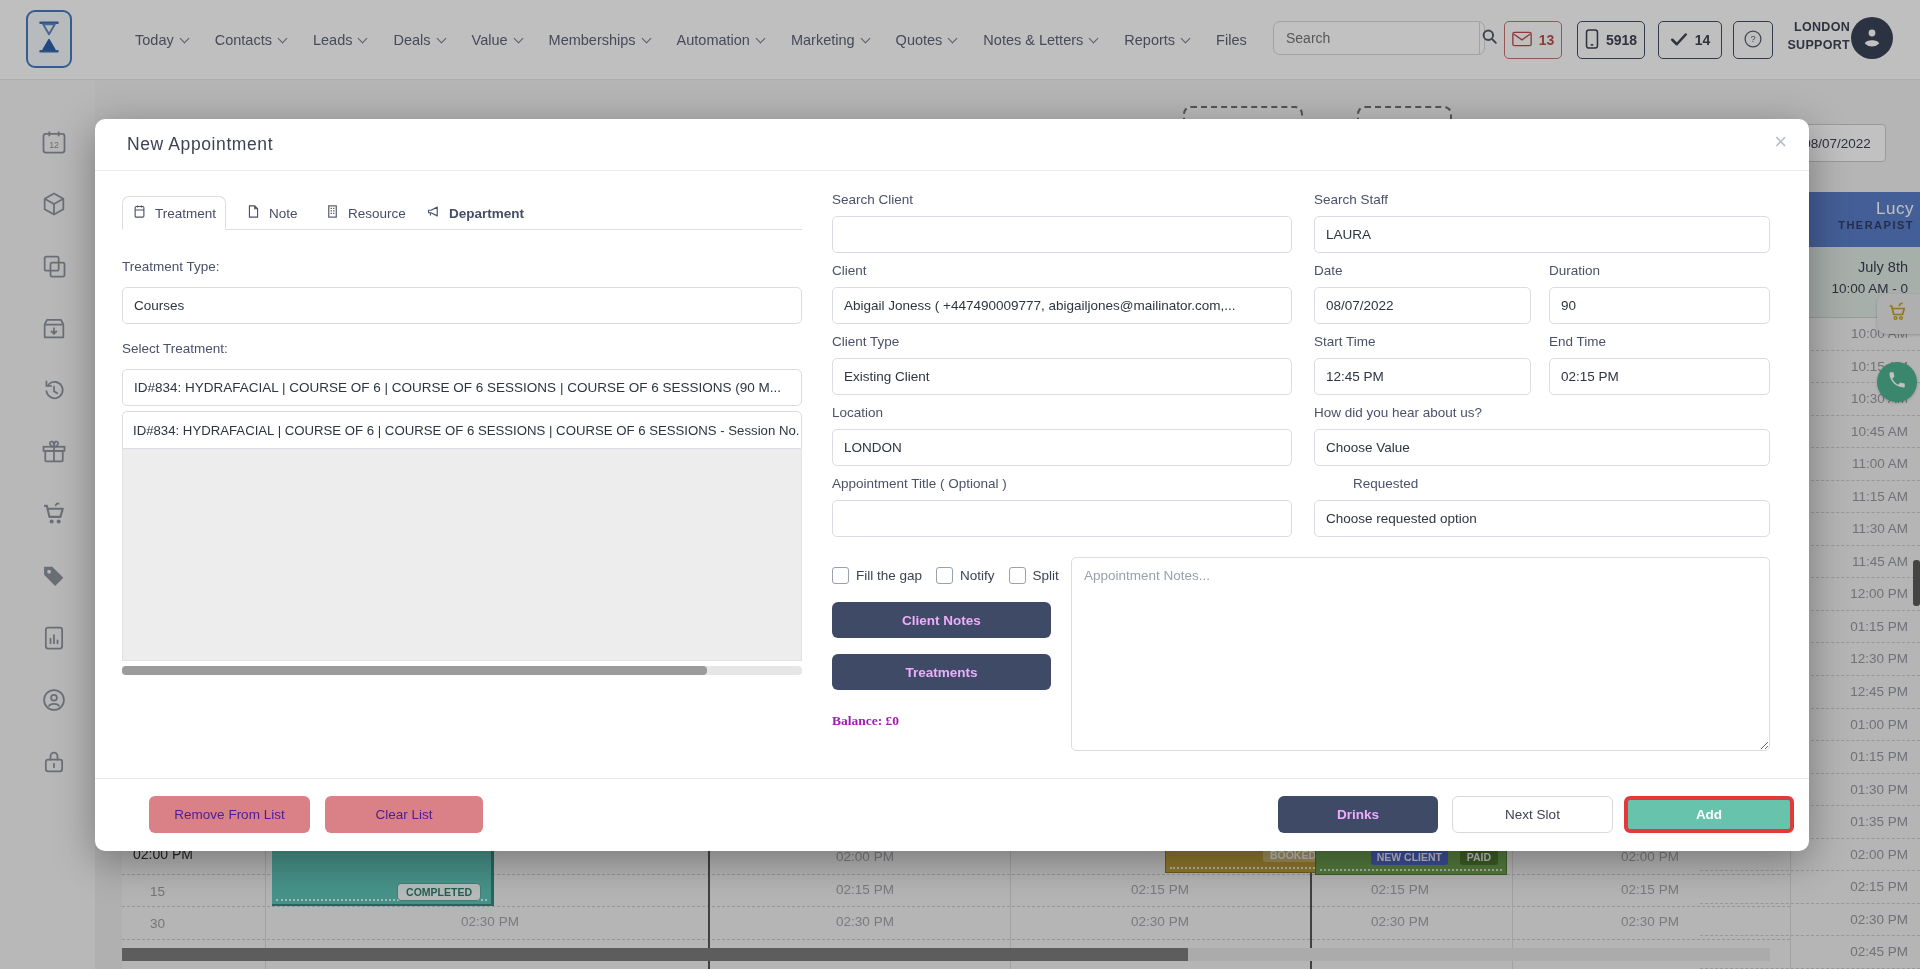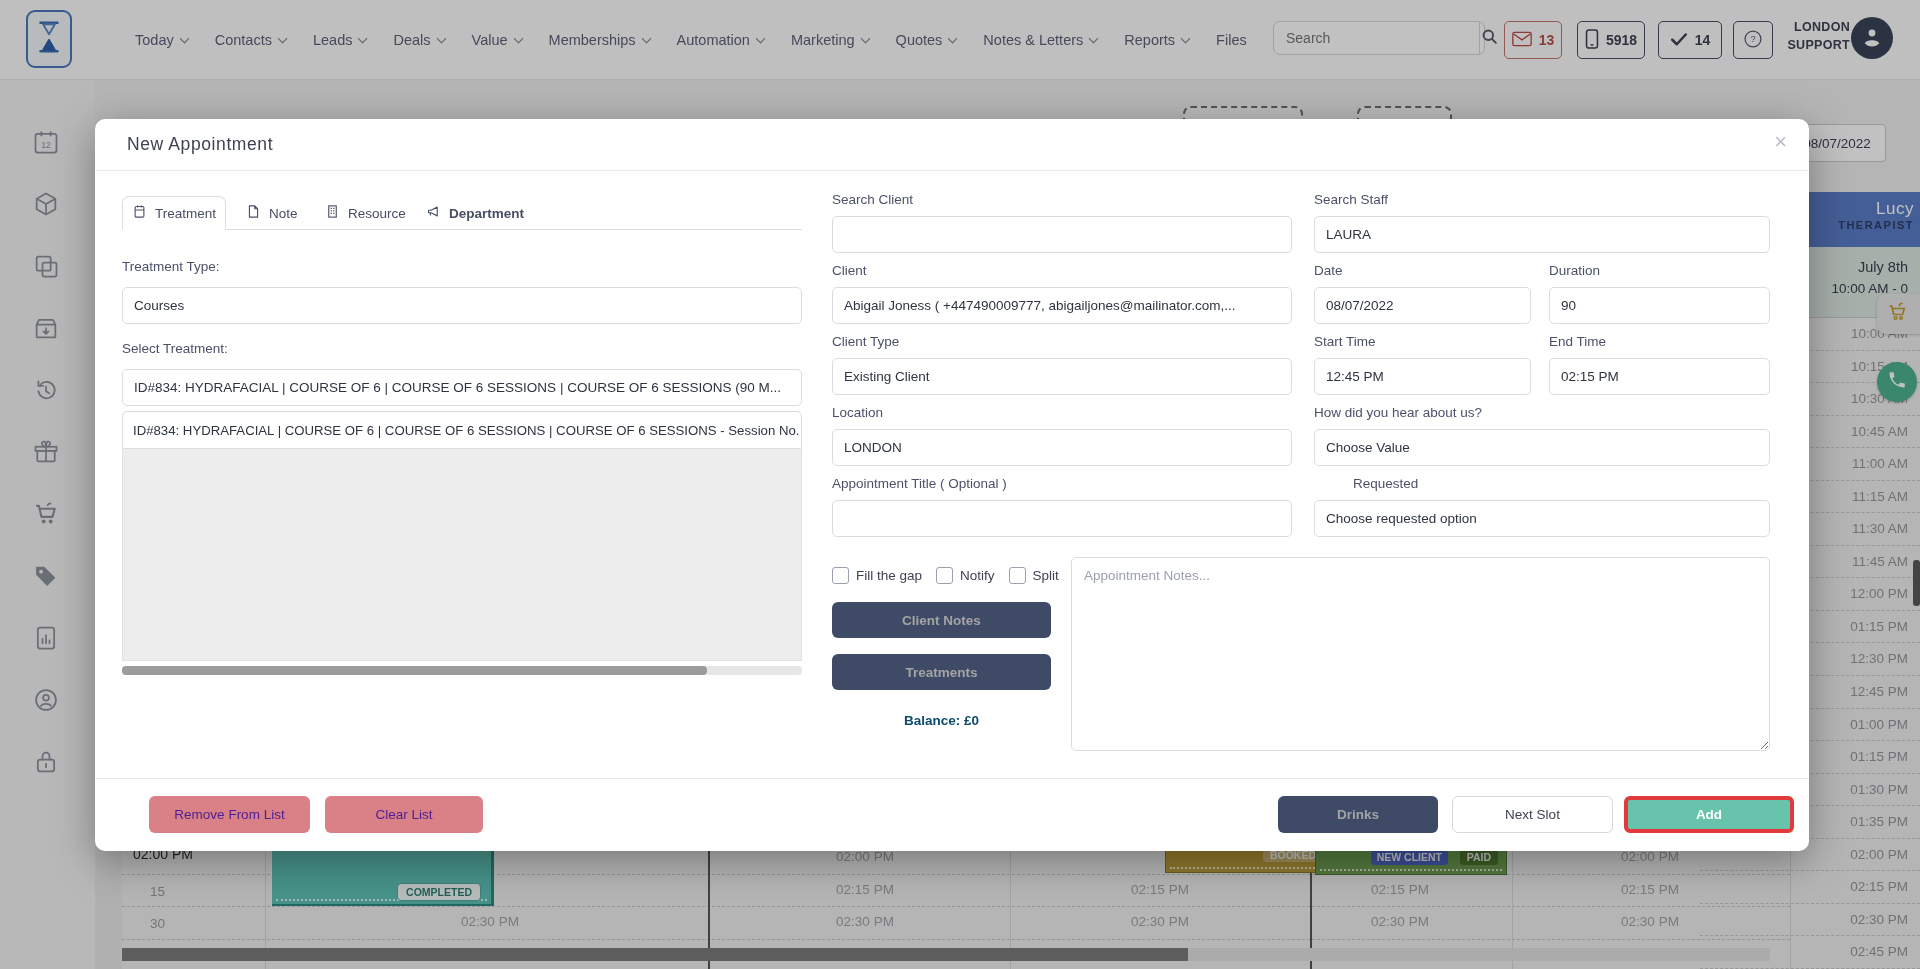--- a/index.html
+++ b/index.html
@@ -19,21 +19,21 @@
   .pillbadge { position:absolute; top:21px; height:38px; border-radius:5px; display:flex; align-items:center; justify-content:center; gap:7px; font-size:14px; font-weight:bold; background:#fdfdfd; cursor:pointer; }
   .pb-mail   { left:1504px; width:58px; border:1px solid #c37470; color:#b8504c; }
   .pb-phone  { left:1577px; width:68px; border:1px solid #474f66; color:#3f4254; }
   .pb-check  { left:1658px; width:64px; border:1px solid #474f66; color:#3f4254; }
   .pb-help   { left:1733px; width:40px; border:1px solid #474f66; color:#3f4254; font-weight:normal; }
   .userblock { position:absolute; left:1770px; top:18px; width:80px; text-align:right; font-size:12.5px; font-weight:bold; color:#3f4254; line-height:1.45; letter-spacing:.3px; }
   .avatar { position:absolute; left:1851px; top:17px; width:42px; height:42px; border-radius:50%; background:#3a4358; display:flex; align-items:center; justify-content:center; cursor:pointer; }
 
   
   .sidebar { position:absolute; left:0; top:80px; width:95px; height:889px; background:#f3f3f3; }
-  .sbi { position:absolute; left:32px; width:28px; height:28px; cursor:pointer; }
+  .sbi { position:absolute; left:40px; width:28px; height:28px; cursor:pointer; }
   .sbi svg { width:28px; height:28px; }
 
   
   .chip-dashed { position:absolute; height:36px; border:2px dashed #6f6f6f; border-radius:8px; background:#f6f6f6; }
   .bg-date { position:absolute; left:1788px; top:124px; width:98px; height:38px; background:#fff; border:1px solid #cccccc; border-radius:4px; font-size:13.5px; color:#3f4254; display:flex; align-items:center; justify-content:center; }
   .staff-head { position:absolute; left:1700px; top:192px; width:220px; height:55px; background:#5b7ec8; color:#fff; text-align:right; padding:7px 6px 0 0; overflow:hidden; }
   .staff-name { font-size:17px; letter-spacing:.5px; }
   .staff-role { font-size:11px; font-weight:bold; color:#2f3e66; letter-spacing:1.5px; }
   .day-cell { position:absolute; left:1700px; top:247px; width:220px; height:71px; background:#dde8e2; border-bottom:1px solid #c7cfca; text-align:right; padding:12px 12px 0 0; color:#39404f; overflow:hidden; }
   .day-lbl { font-size:14.5px; }
@@ -85,25 +85,25 @@
   .list-item { position:absolute; left:27px; top:292px; width:680px; height:38px; border:1px solid #d9dde3; border-radius:5px 5px 0 0; background:#fff; font-size:13.2px; color:#2e3440; line-height:38px; padding:0 10px; white-space:nowrap; overflow:hidden; cursor:pointer; }
   .list-gray { position:absolute; left:27px; top:330px; width:680px; height:212px; background:#ededed; border:1px solid #e2e2e2; border-top:none; }
   .list-scroll { position:absolute; left:27px; top:547px; width:680px; height:9px; background:#e6e6e6; border-radius:4px; }
   .list-scroll .thumb { position:absolute; left:0; top:0; height:9px; width:585px; background:#9b9b9b; border-radius:4px; cursor:grab; }
 
   .cbrow { position:absolute; left:737px; top:448px; display:flex; align-items:center; gap:14px; }
   .cbitem { display:flex; align-items:center; gap:7px; font-size:13.5px; color:#3f4254; }
   .cb { width:17px; height:17px; border:1.5px solid #9aa0ac; border-radius:3px; background:#fff; cursor:pointer; }
 
   .btn { border:none; border-radius:6px; font-family:"Liberation Sans",sans-serif; font-size:13.5px; cursor:pointer; }
-  .btn-navy { background:#3e4a66; color:#a3a3a3; font-weight:bold; }
+  .btn-navy { background:#3e4a66; color:#f0abfc; font-weight:bold; }
   .btn-salmon { background:#d98186; color:#4c1d95;margin-left:36px; }
   .btn-cn { position:absolute; left:737px; top:483px; width:219px; height:36px; }
   .btn-tr { position:absolute; left:737px; top:535px; width:219px; height:36px; }
-  .balance { position:absolute; left:737px; top:594px; width:219px; text-align:center; font-size:13.5px; font-weight:bold; color:#0c4a6e; }
+  .balance { position:absolute; left:737px; top:594px; width:219px; font-size:13.5px; font-weight:bold; color:#a21caf;font-family:Liberation Serif, serif; }
   .ta { position:absolute; left:976px; top:438px; width:699px; height:194px; border:1px solid #d9dde3; border-radius:5px; font-size:13.5px; color:#2e3440; padding:10px 12px; font-family:"Liberation Sans",sans-serif; resize:both; outline:none; }
 
   .m-foot { position:absolute; left:0; bottom:0; width:100%; height:73px; border-top:1px solid #e8e8e8; }
   .fbtn { position:absolute; top:17px; height:37px; }
   .btn-remove { left:18px; width:161px; }
   .btn-clear { left:194px; width:158px; }
   .btn-drinks { left:1183px; width:160px; }
   .btn-next { left:1357px; width:161px; background:#fff; border:1px solid #d9d9d9; color:#3f4254; }
   .btn-add { left:1529px; width:170px; background:#68c3ac; color:#fff; font-weight:bold; border:4px solid #e23a3a; border-radius:6px; }
 </style>

